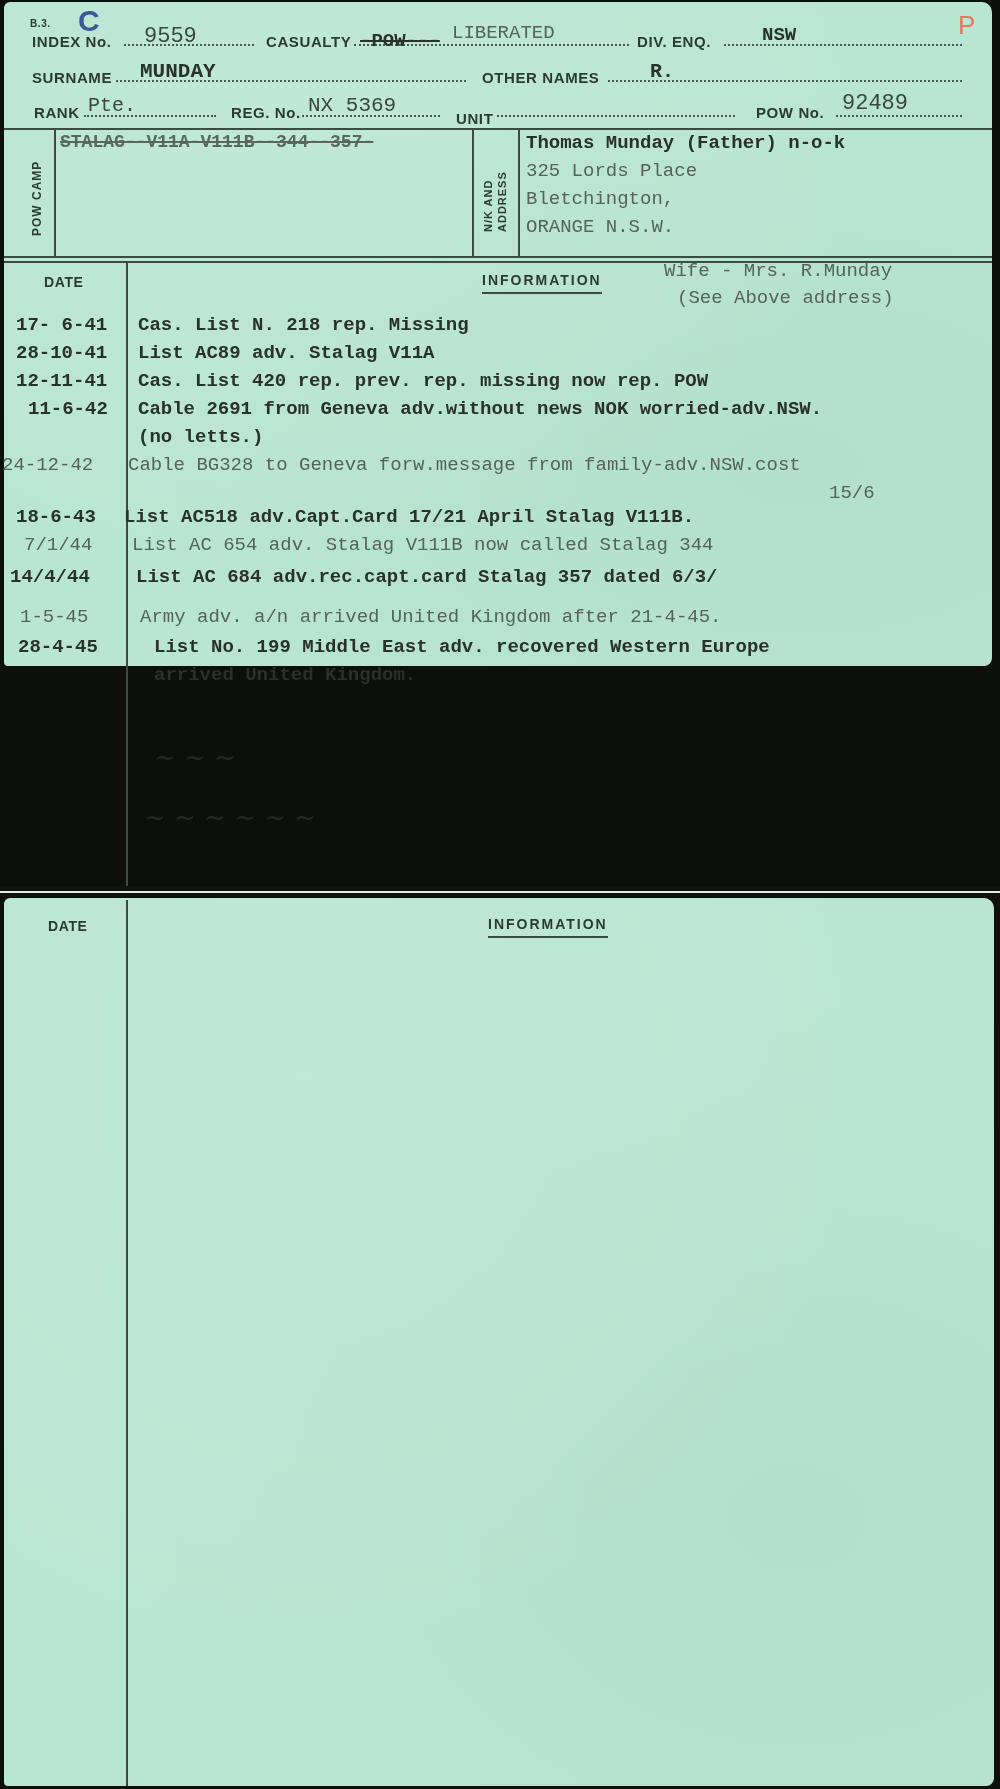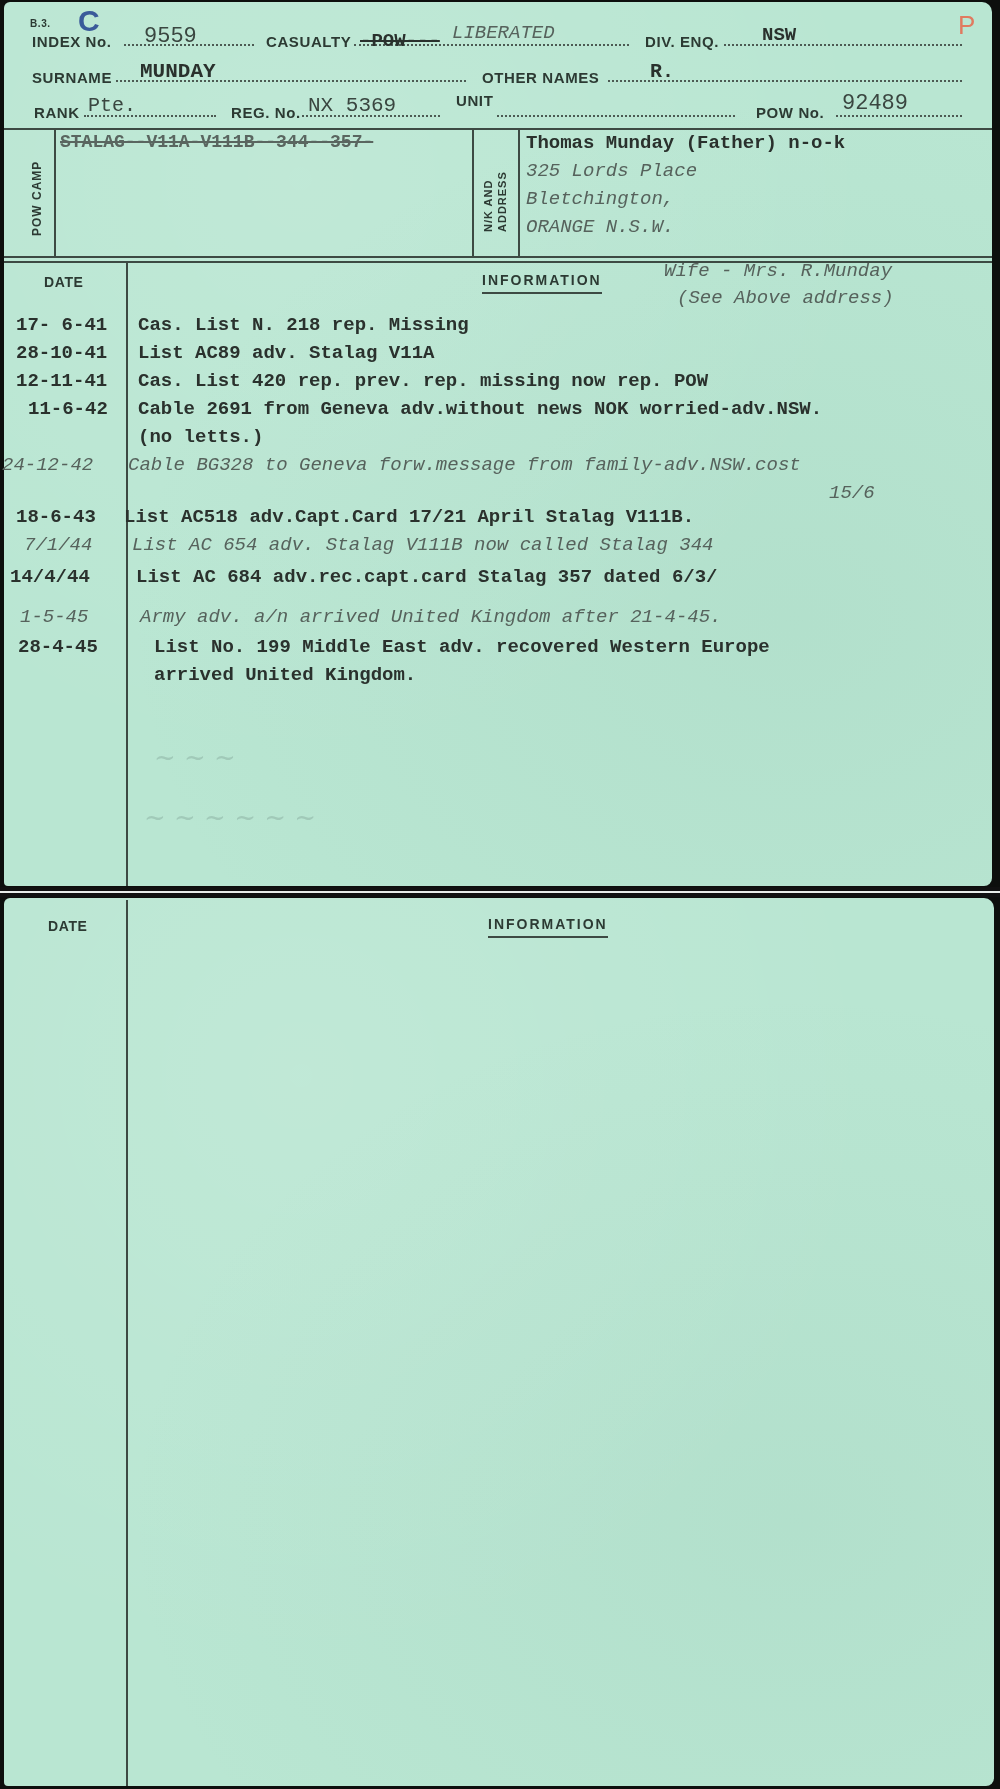--- a/index.html
+++ b/index.html
@@ -8,29 +8,29 @@
 
   .card {
     position: absolute; left: 4px; width: 988px;
     background: #b9e6d2;
     background-image:
       radial-gradient(ellipse at 30% 20%, rgba(255,255,255,0.10), transparent 60%),
       radial-gradient(ellipse at 80% 70%, rgba(120,170,150,0.10), transparent 60%);
     border-radius: 6px 10px 8px 4px;
     color: #2d3a33;
   }
-  .card-front { top: 2px; height: 884px; }
+  .card-front { top: 2px; height: 664px; }
   .card-back  { top: 898px; height: 888px; width: 990px; }
   .divider-strip { position: absolute; left: 0; top: 887px; width: 1000px; height: 10px; background: #111; }
   .divider-strip::after { content:""; position:absolute; left:0; right:0; top:4px; height:2px; background:#e8ece9; }
 
   .lbl { position: absolute; font-family: "Liberation Sans", sans-serif; font-weight: bold; color: #2c3a33; letter-spacing: 0.6px; white-space: nowrap; }
   .tw  { position: absolute; font-family: "Liberation Mono", "DejaVu Sans Mono", monospace; color: #3a4640; white-space: nowrap; }
   .tw.dark { color: #2a312d; font-weight: bold; }
-  .tw.light { color: #56625c; font-style: italic; }
+  .tw.light { color: #56625c; }
   .dots { position: absolute; border-bottom: 2px dotted #4c5a53; height: 2px; }
 
   .hline { position: absolute; background: #3d4a43; }
   .vline { position: absolute; background: #3d4a43; }
 
   .strike { text-decoration: line-through; text-decoration-thickness: 2px; }
   .rot { position: absolute; transform: rotate(-90deg); transform-origin: left top; font-family: "Liberation Sans", sans-serif; font-weight: bold; color: #2c3a33; letter-spacing: 1px; white-space: nowrap; }
 
   .underline-hdr { border-bottom: 2px solid #3d4a43; padding-bottom: 4px; }
   .annot { position: absolute; font-family: "Liberation Sans", sans-serif; }
@@ -47,41 +47,41 @@
 
   <span class="lbl" style="left:28px; top:31px; font-size:15px;text-align:right;">INDEX No.</span>
   <div class="dots" style="left:120px; top:42px; width:130px;"></div>
   <span class="tw" style="left:140px; top:22px; font-size:22px;">9559</span>
 
   <span class="lbl" style="left:262px; top:31px; font-size:15px;">CASUALTY</span>
   <div class="dots" style="left:350px; top:42px; width:275px;"></div>
   <span class="tw dark strike" style="left:356px; top:28px; font-size:19px;">-POW---</span>
   <span class="tw light" style="left:448px; top:20px; font-size:19px;">LIBERATED</span>
 
-  <span class="lbl" style="left:633px; top:31px; font-size:15px;margin-left:8px;">DIV. ENQ.</span>
+  <span class="lbl" style="left:633px; top:31px; font-size:15px;">DIV. ENQ.</span>
   <div class="dots" style="left:720px; top:42px; width:238px;"></div>
   <span class="tw dark" style="left:758px; top:22px; font-size:19px;">NSW</span>
 
   <span class="lbl" style="left:28px; top:67px; font-size:15px;">SURNAME</span>
   <div class="dots" style="left:112px; top:78px; width:350px;"></div>
   <span class="tw dark" style="left:136px; top:58px; font-size:21px;">MUNDAY</span>
 
   <span class="lbl" style="left:478px; top:67px; font-size:15px;">OTHER NAMES</span>
   <div class="dots" style="left:604px; top:78px; width:354px;"></div>
   <span class="tw dark" style="left:646px; top:58px; font-size:20px;">R.</span>
 
   <span class="lbl" style="left:30px; top:102px; font-size:15px;text-align:right;">RANK</span>
   <div class="dots" style="left:80px; top:113px; width:132px;"></div>
   <span class="tw" style="left:84px; top:92px; font-size:20px;">Pte.</span>
 
   <span class="lbl" style="left:227px; top:102px; font-size:15px;">REG. No.</span>
   <div class="dots" style="left:298px; top:113px; width:138px;"></div>
   <span class="tw" style="left:304px; top:92px; font-size:21px;">NX 5369</span>
 
-  <span class="lbl" style="left:452px; top:90px; font-size:15px;">UNIT</span>
+  <span class="lbl" style="left:452px; top:108px; font-size:15px;">UNIT</span>
   <div class="dots" style="left:493px; top:113px; width:238px;"></div>
   <span class="tw" style="left:500px; top:92px; font-size:20px;"></span>
 
   <span class="lbl" style="left:752px; top:102px; font-size:15px;">POW No.</span>
   <div class="dots" style="left:832px; top:113px; width:126px;"></div>
   <span class="tw" style="left:838px; top:89px; font-size:22px;">92489</span>
 
   <div class="hline" style="left:0; top:126px; width:988px; height:2px;"></div>
   <div class="vline" style="left:50px; top:128px; width:2px; height:126px;"></div>
   <div class="vline" style="left:468px; top:128px; width:2px; height:126px;"></div>

